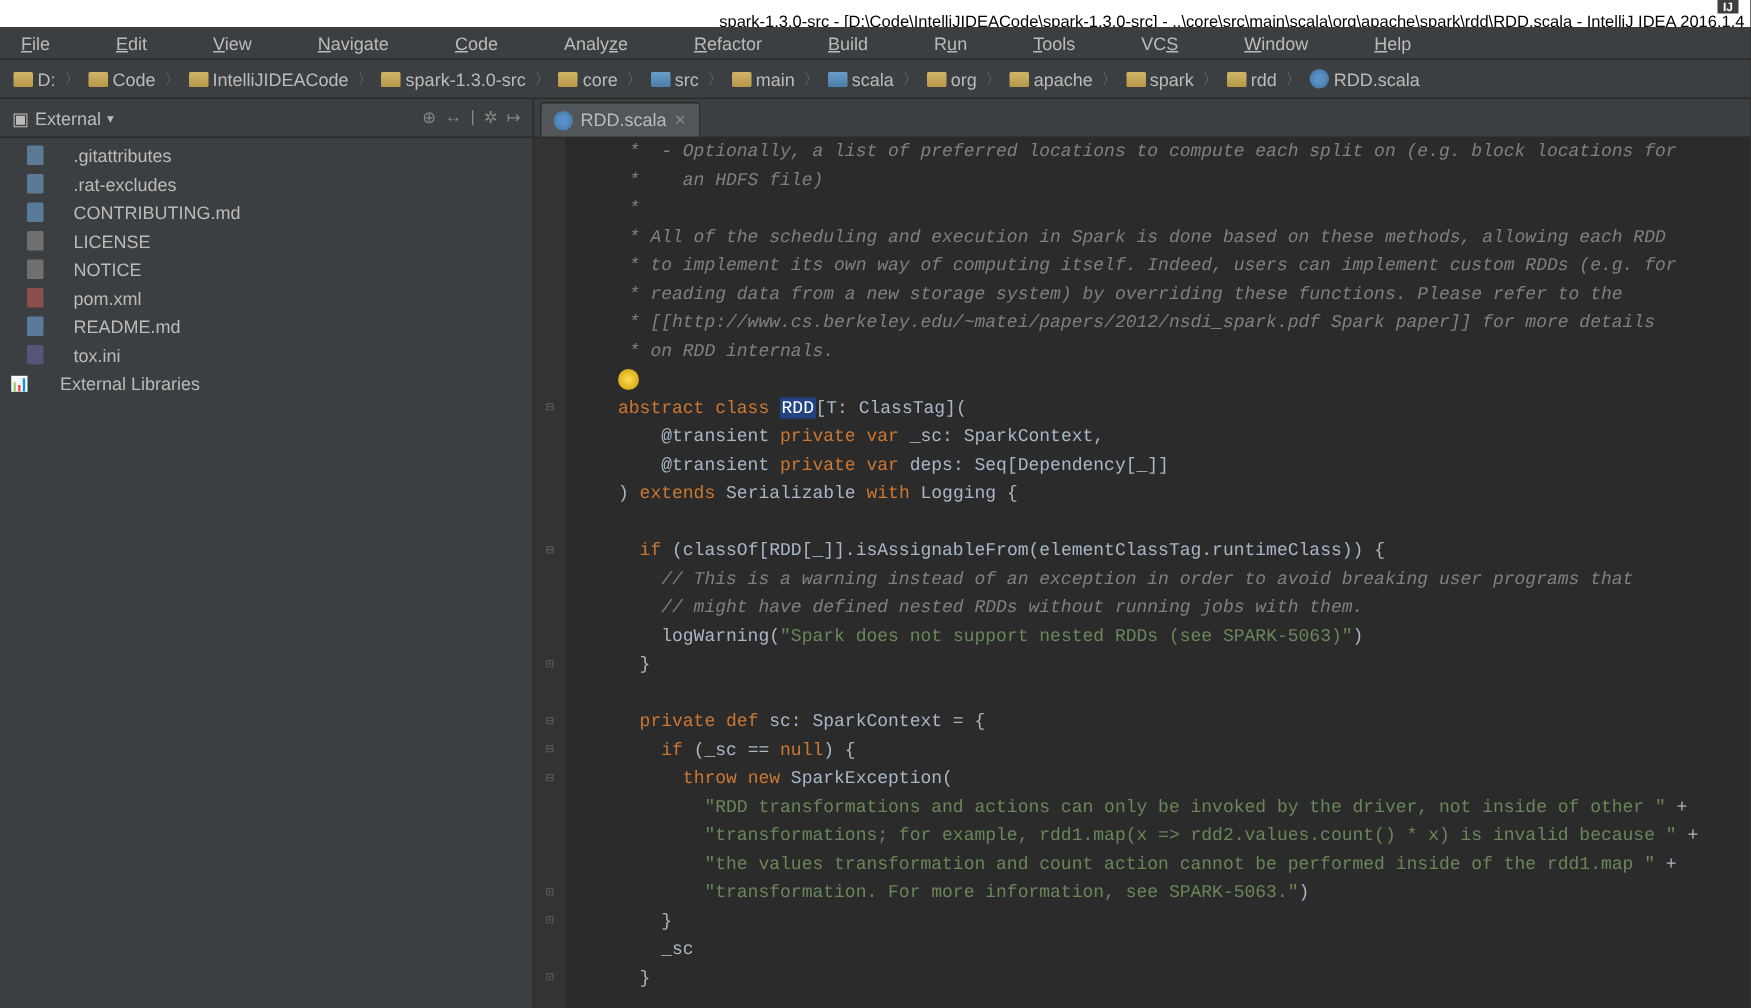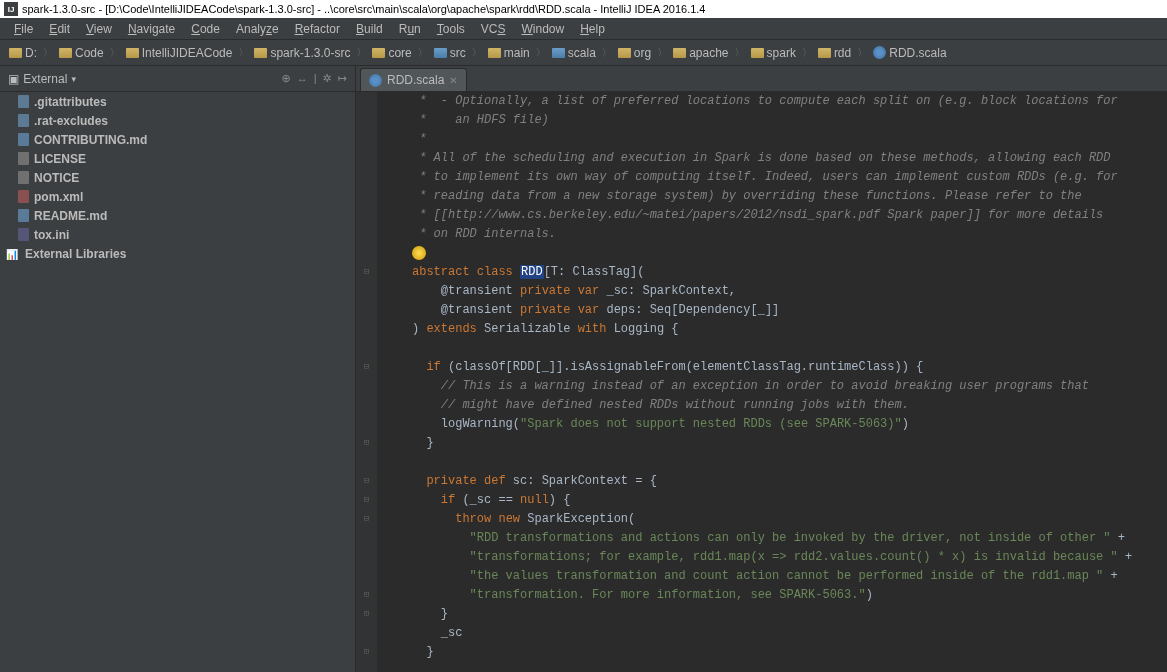--- a/index.html
+++ b/index.html
@@ -12,42 +12,44 @@
   height: 672px;
   overflow: hidden;
   display: flex;
   flex-direction: column;
 }
 .titlebar {
   background: #ffffff;
   color: #000;
   height: 18px;
   display: flex;
-  align-items: center;
+  align-items: flex-end;
   padding: 0 4px;
   font-size: 11px;
+  flex-direction: column;
 }
 .titlebar-icon {
   width: 14px; height: 14px;
   background: #3c3f41;
   color: #fff;
   display: inline-flex;
   align-items: center;
   justify-content: center;
   font-size: 8px;
   margin-right: 4px;
   font-weight: bold;
 }
 .menubar {
   background: #3c3f41;
   height: 22px;
   display: flex;
   align-items: center;
   padding: 0 6px;
   border-bottom: 1px solid #2b2b2b;
+  gap: 28px;
 }
 .menu-item {
   padding: 2px 8px;
   color: #bbbbbb;
   cursor: pointer;
 }
 .menu-item .u { text-decoration: underline; }
 .toolbar {
   background: #3c3f41;
   height: 26px;
@@ -108,27 +110,26 @@
   color: #888;
 }
 .icon-btn { cursor: pointer; font-size: 11px; }
 .tree {
   flex: 1;
   overflow: auto;
   padding: 2px 0;
 }
 .tree-item {
   display: flex;
-  align-items: flex-start;
-  gap: 5px;
+  align-items: center;
+  gap: 20px;
   padding: 1px 10px 1px 18px;
   height: 19px;
   color: #bbbbbb;
   cursor: pointer;
-  font-weight: bold;
 }
 .tree-item .ticon {
   width: 14px; height: 14px;
   display: inline-flex;
   align-items: center;
   justify-content: center;
   font-size: 10px;
 }
 .ticon.file { background: #5d7a95; border-radius: 1px; width: 11px; height: 13px; }
 .ticon.file-txt { background: #6c7a5a; border-radius: 1px; width: 11px; height: 13px; }

